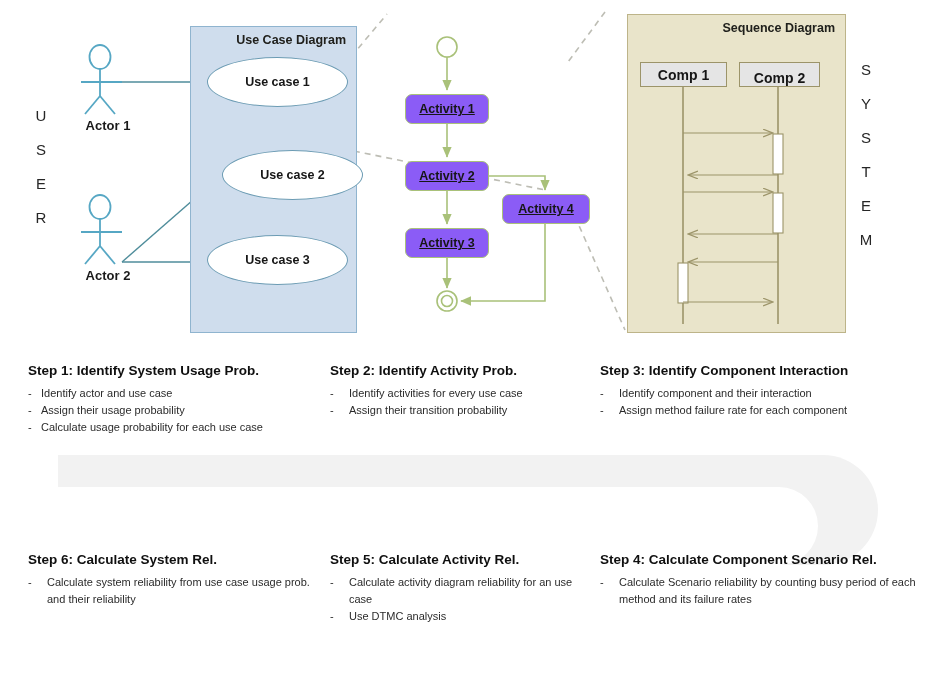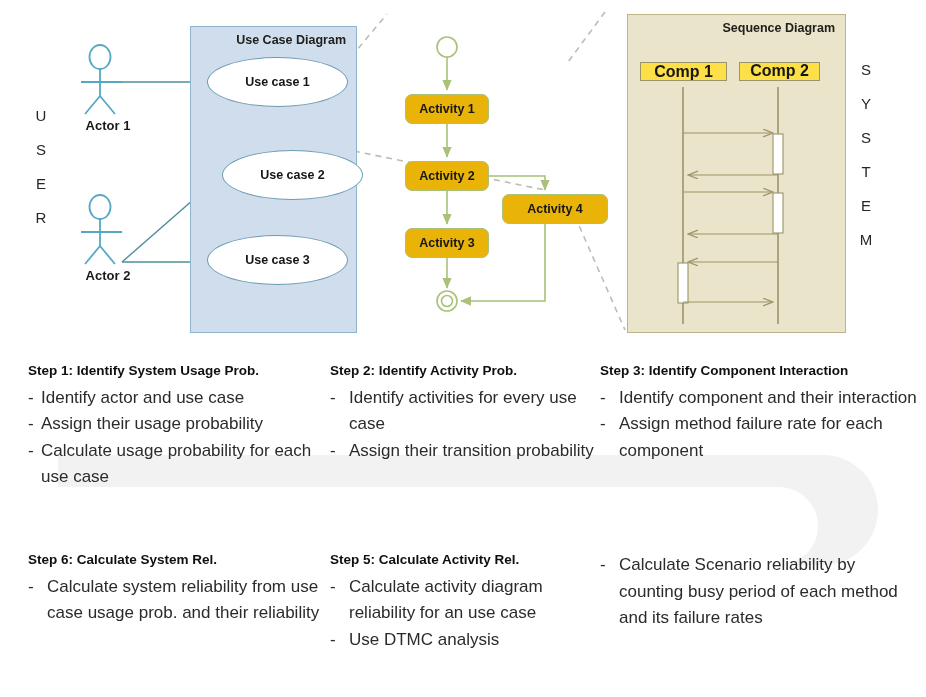--- a/index.html
+++ b/index.html
@@ -140,46 +140,47 @@
     box-sizing: border-box;
   }
   #usecase-1 { left: 207px; top: 57px; }
   #usecase-2 { left: 222px; top: 150px; }
   #usecase-3 { left: 207px; top: 235px; }
 
   
   .activity-box {
     position: absolute;
     height: 30px;
-    background: #eab308;
+    background: #8b5cf6;
     border: 1.3px solid #a9c179;
     border-radius: 7px;
     display: flex;
     align-items: center;
     justify-content: center;
     font-size: 12.5px;
     font-weight: bold;
     color: #161616;
     box-sizing: border-box;
+    text-decoration: underline;
   }
   #activity-1 { left: 405px; top: 94px; width: 84px; }
   #activity-2 { left: 405px; top: 161px; width: 84px; }
   #activity-3 { left: 405px; top: 228px; width: 84px; align-items: center; }
-  #activity-4 { left: 502px; top: 194px; width: 106px; }
+  #activity-4 { left: 502px; top: 194px; width: 88px; }
 
   
   .comp-box {
     position: absolute;
-    height: 19px;
-    background: #fde047;
+    height: 25px;
+    background: #e5e5e5;
     border: 1.2px solid #9c9469;
     display: flex;
     align-items: center;
     justify-content: center;
-    font-size: 16px;
+    font-size: 14px;
     font-weight: bold;
     color: #161616;
     box-sizing: border-box;
   }
   #comp-1 { left: 640px; top: 62px; width: 87px; }
   #comp-2 { left: 739px; top: 62px; width: 81px; align-items: flex-end; }
 
   
   .steps-row {
     position: absolute;
@@ -201,21 +202,21 @@
     margin: 0 0 5px 0;
     line-height: 1.25;
     white-space: nowrap;
   }
   .step-list {
     margin: 0;
     padding: 0;
     list-style: none;
   }
   .step-list li {
-    font-size: 17px;
+    font-size: 11px;
     color: #2b2b2b;
     line-height: 1.56;
     padding-left: 13px;
     position: relative;
   }
   .step-list li::before {
     content: "-";
     position: absolute;
     left: 0;
     top: 0;
@@ -422,20 +423,21 @@
 
     <div class="step col-2">
       <div class="step-title">Step 5: Calculate Activity Rel.</div>
       <ul class="step-list">
         <li class="wide-dash">Calculate activity diagram reliability for an use case</li>
         <li class="wide-dash">Use DTMC analysis</li>
       </ul>
     </div>
 
     <div class="step col-3">
+      <div class="step-title">Step 4: Calculate Component Scenario Rel.</div>
       <ul class="step-list">
         <li class="wide-dash">Calculate Scenario reliability  by counting busy period of each method and  its failure rates</li>
       </ul>
     </div>
 
   </div>
 
 </div>
 
 </body></html>

